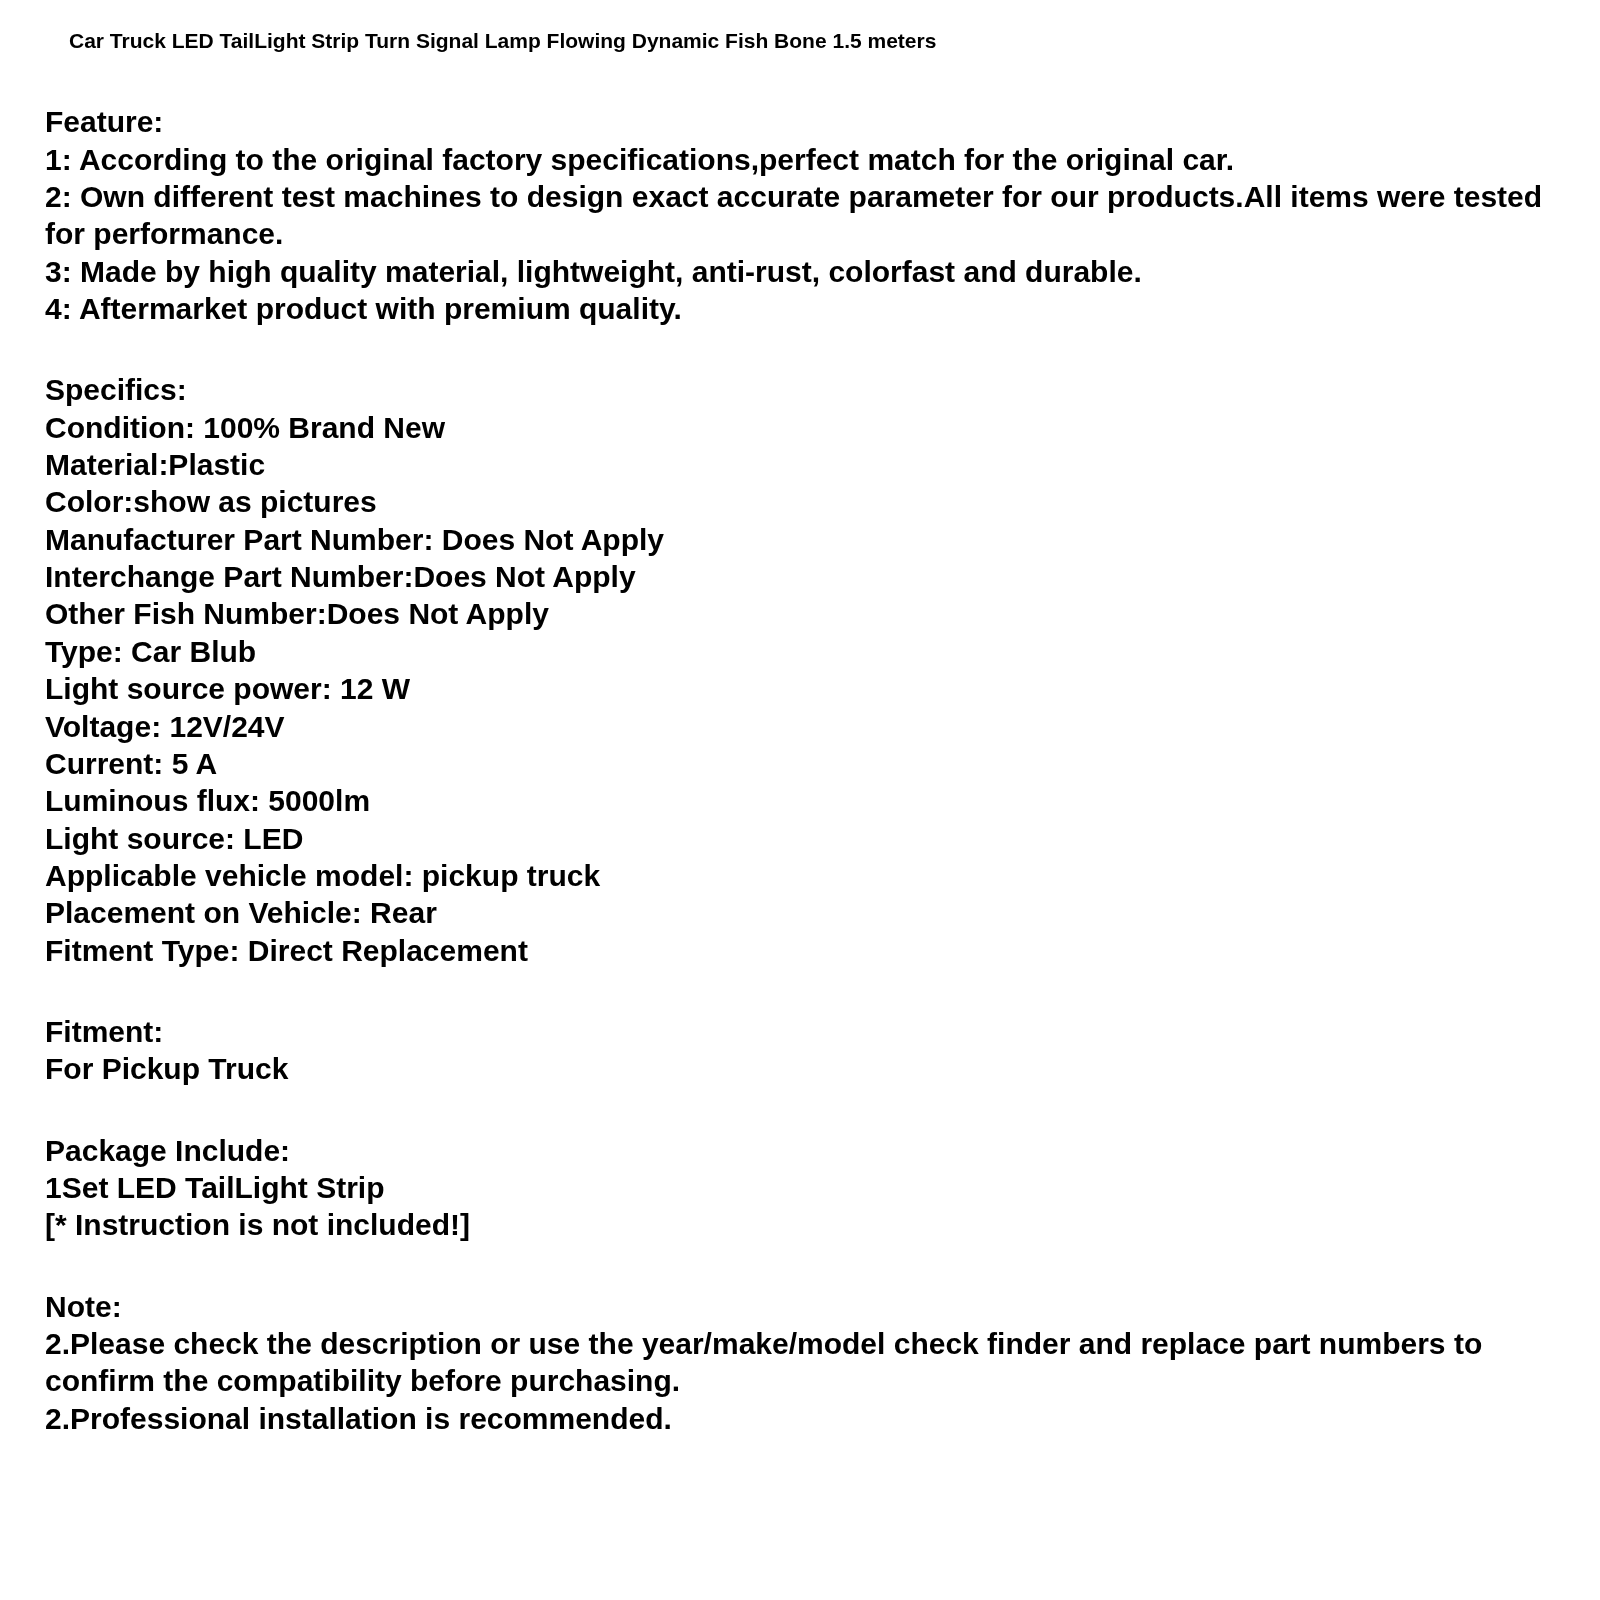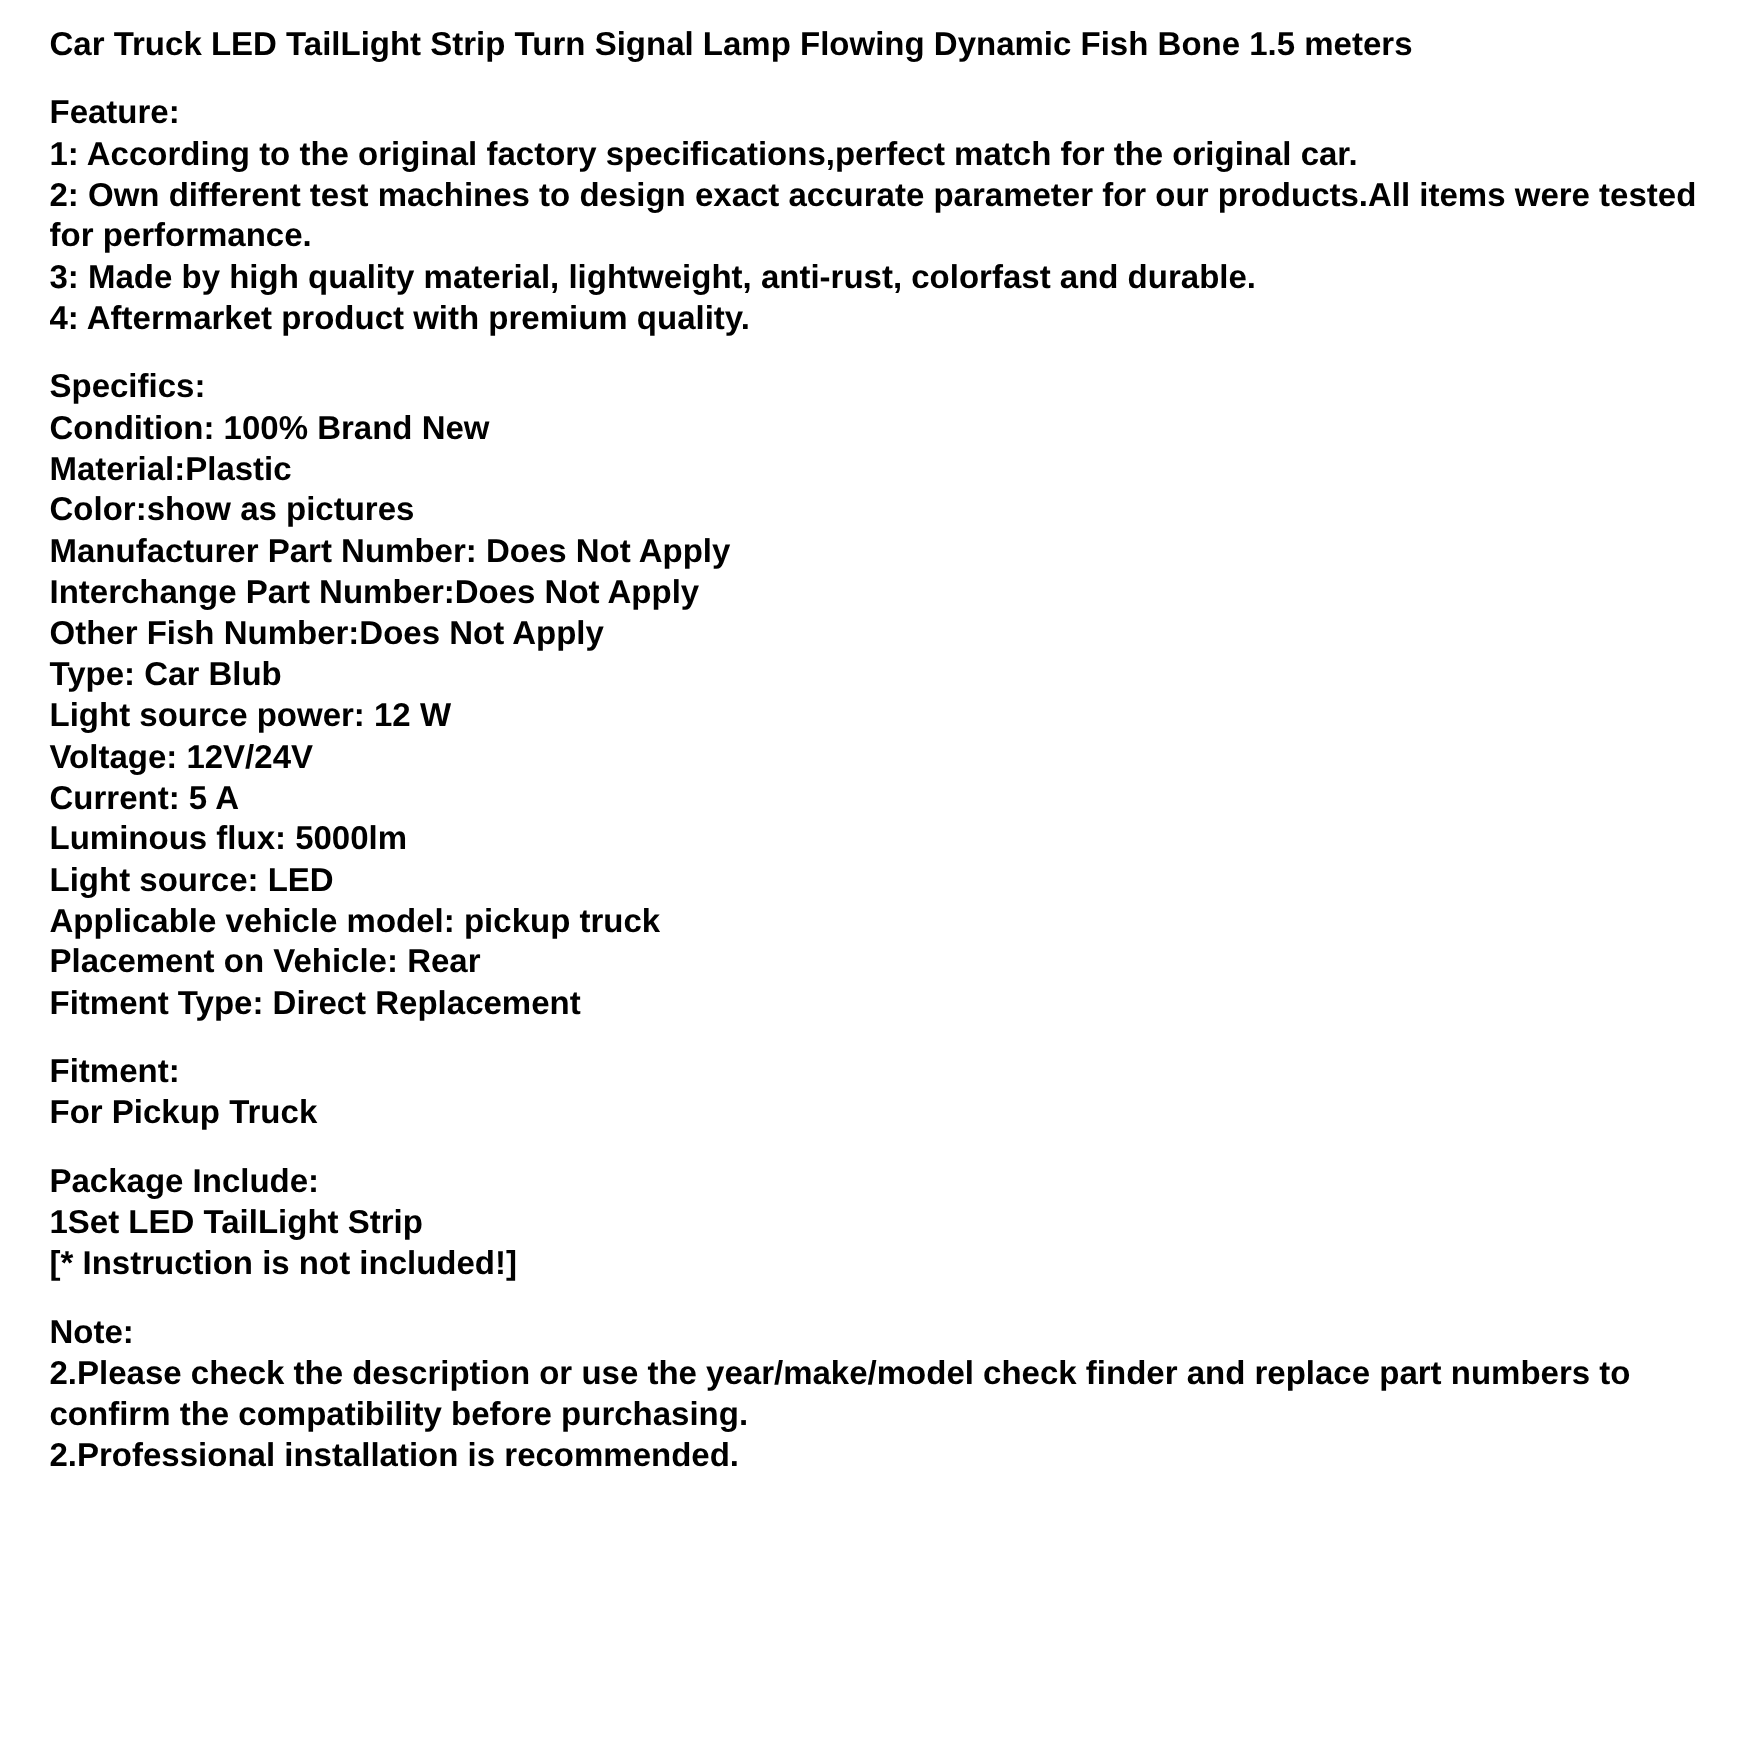--- a/index.html
+++ b/index.html
@@ -20,25 +20,26 @@
     padding: 22px 40px 0 45px;
   }
   .line {
     margin: 0;
     line-height: 37.35px;
     white-space: nowrap;
     font-size: 30px;
     font-weight: 700;
   }
   h1.line {
-    font-size: 30px;
+    font-size: 21px;
     font-weight: 700;
+    margin-left: 24px;
   }
   section {
-    margin-top: 25px; 
+    margin-top: 44px; 
   }
 </style>
 </head>
 <body>
 
 <main>
 
   <h1 class="line">Car Truck LED TailLight Strip Turn Signal Lamp Flowing Dynamic Fish Bone 1.5 meters</h1>
 
   <section>

